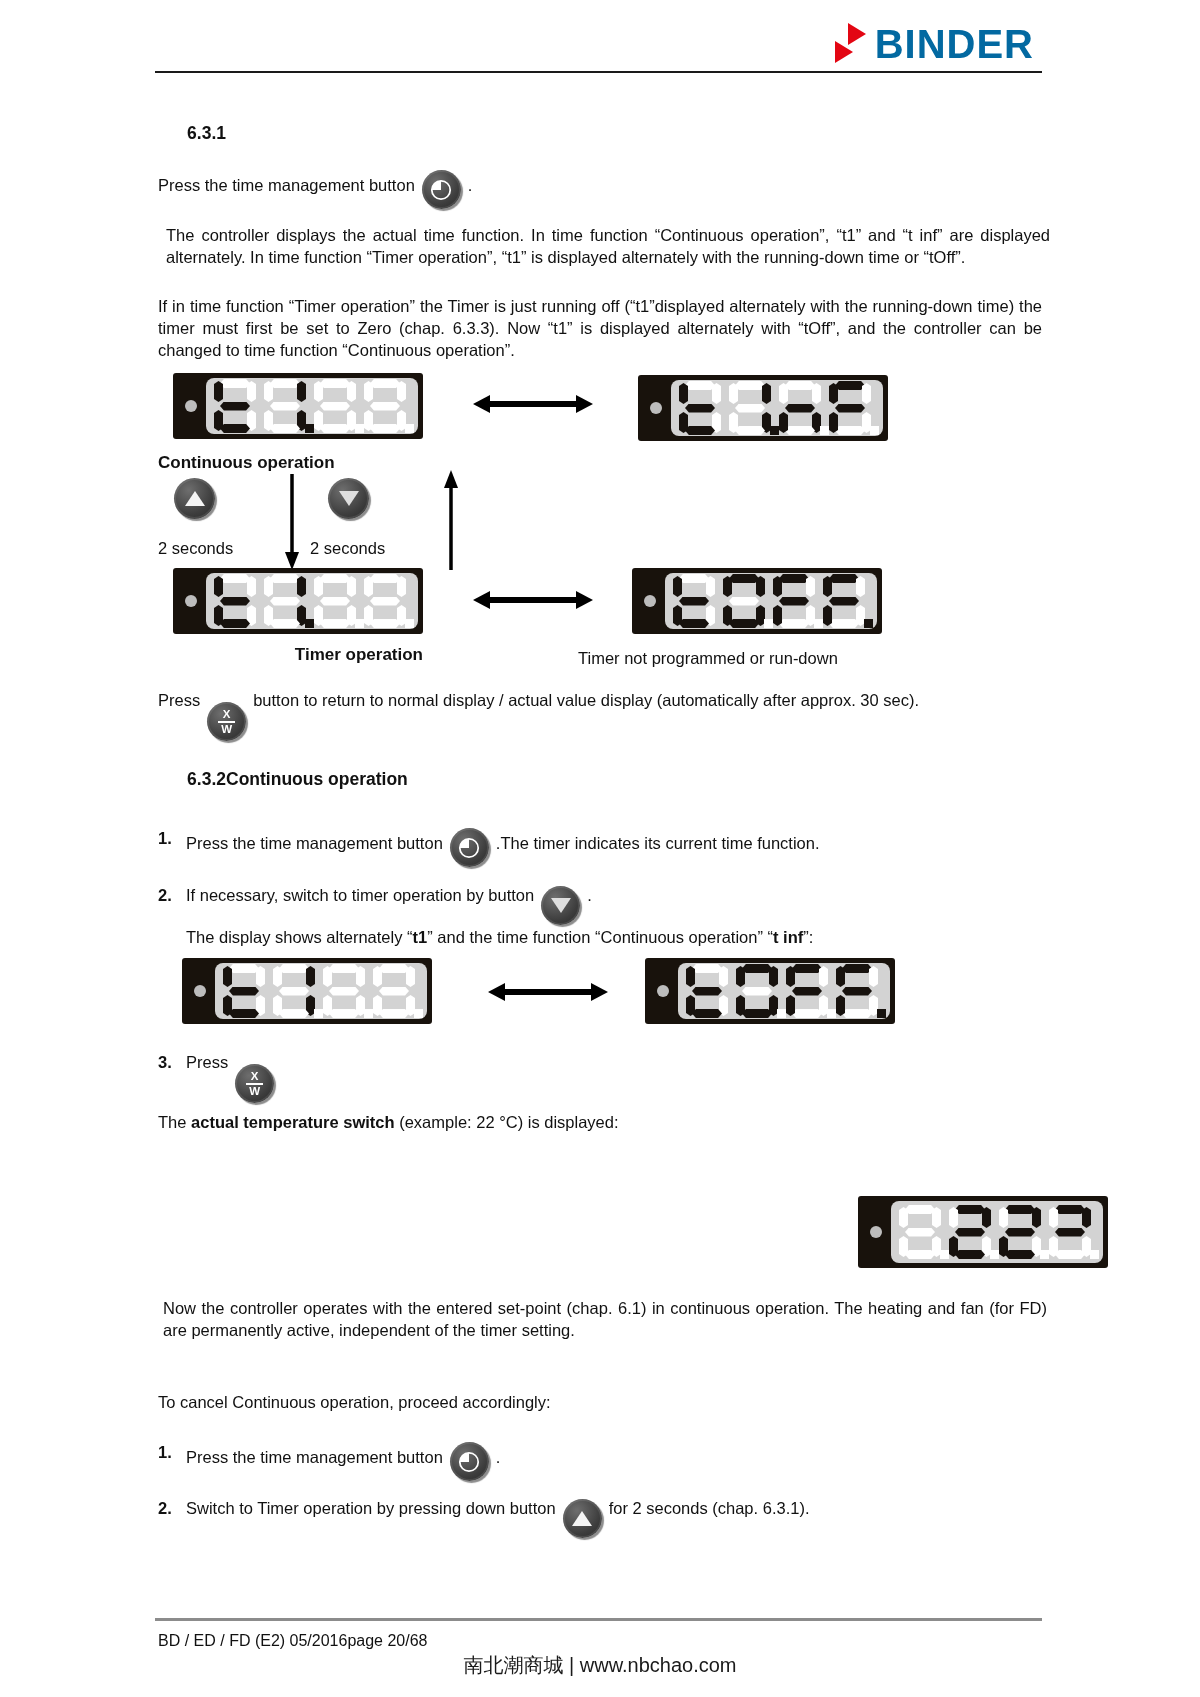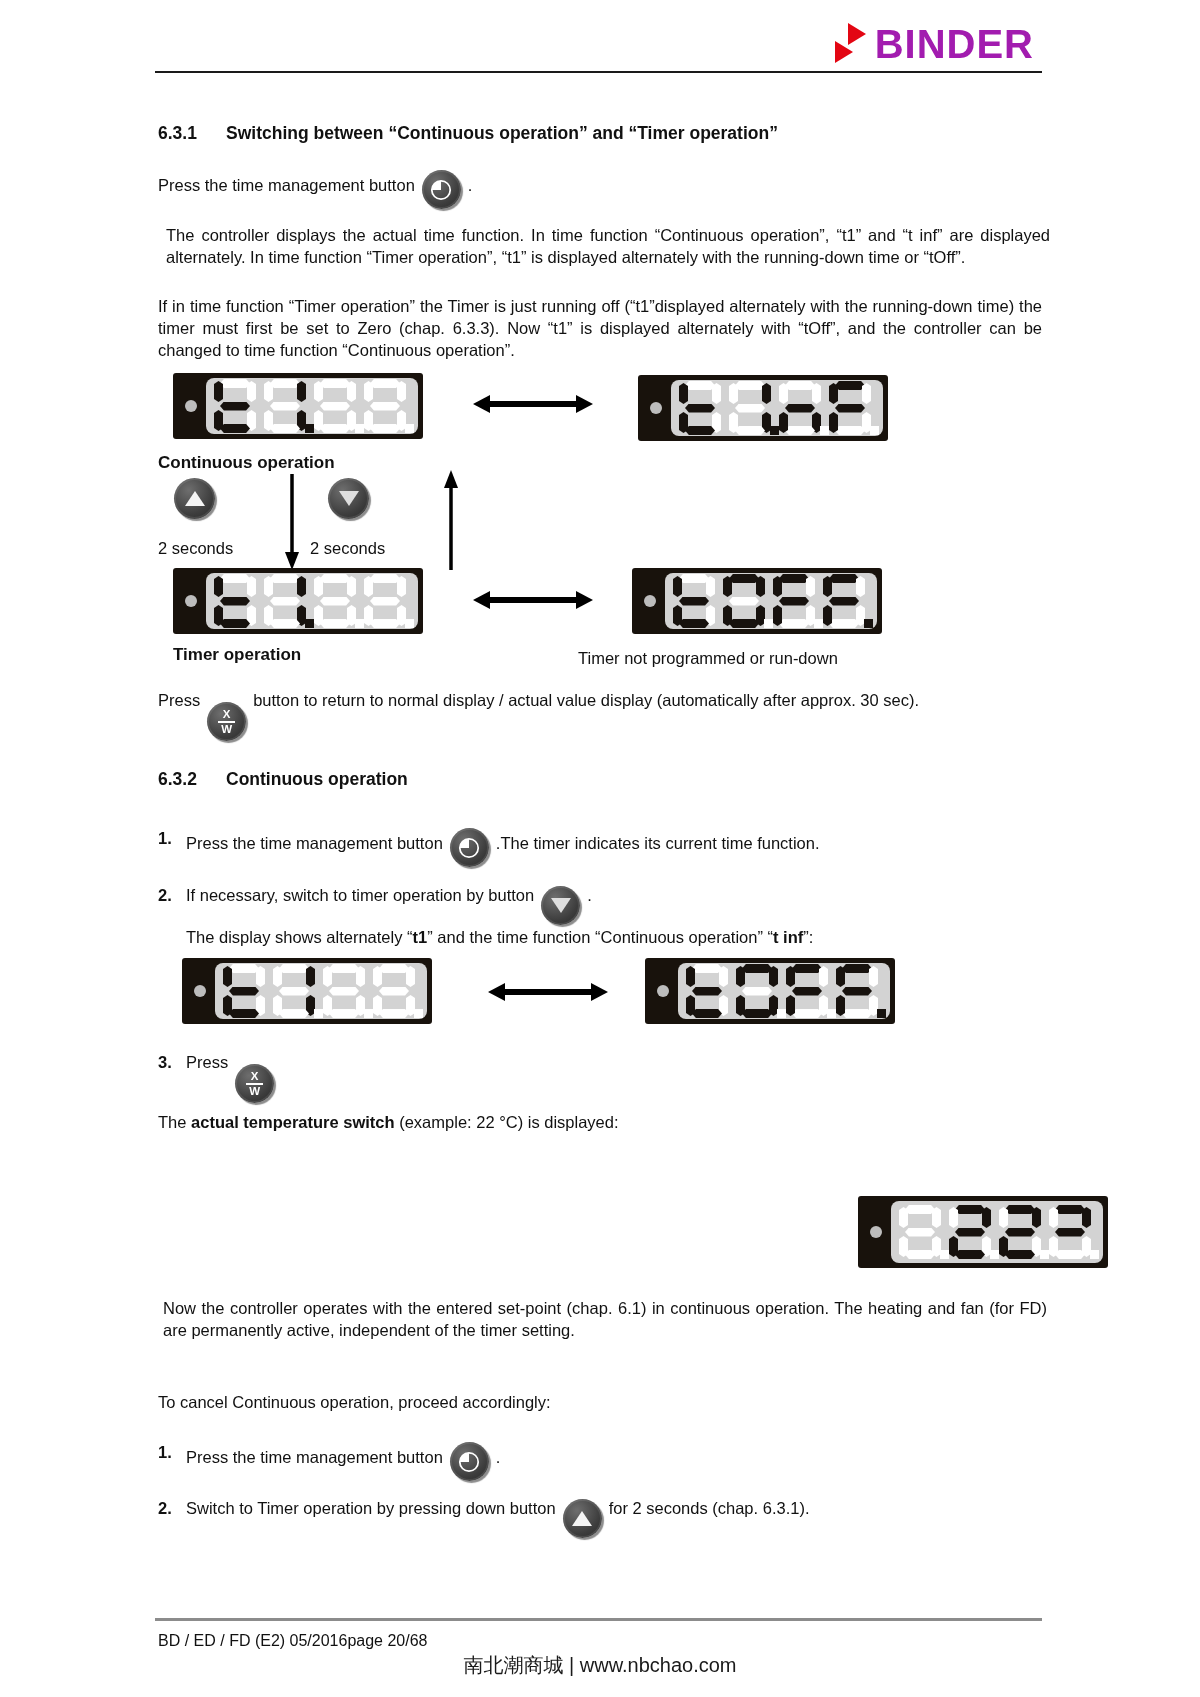--- a/index.html
+++ b/index.html
@@ -7,26 +7,26 @@
     width:1200px;height:1697px;position:relative;background:#ffffff;
     font-family:"Liberation Sans","DejaVu Sans",sans-serif;color:#111;
     font-size:16.5px;line-height:1.33;
   }
   .abs{position:absolute;}
   .justify{text-align:justify;}
   .bold{font-weight:bold;}
 
   
   .logo{top:22px;right:166px;display:flex;align-items:center;gap:6px;}
-  .logo-text{font-size:40px;font-weight:bold;letter-spacing:1px;color:#a21caf;line-height:1;}
+  .logo-text{font-size:40px;font-weight:bold;letter-spacing:1px;color:#0369a1;line-height:1;}
   .header-rule{top:71px;left:155px;width:887px;height:2px;background:#1a1a1a;}
 
   
   .sec-title{display:flex;font-weight:bold;font-size:17.5px;}
-  .sec-title .num{width:68px;}
+  .sec-title .num{width:68px;text-align:right;}
 
   
   .btn{
     display:inline-flex;align-items:center;justify-content:center;
     border-radius:50%;
     background:radial-gradient(circle at 36% 30%, #6e6e6e, #3d3d3d 62%, #262626 100%);
     box-shadow:2px 2px 1px rgba(0,0,0,.45), inset 0 0 0 2px rgba(255,255,255,.10);
   }
   .btn-40{width:41px;height:41px;}
   .btn-38{width:39px;height:39px;}
@@ -71,21 +71,20 @@
   <svg width="36" height="44" viewBox="0 0 36 44">
     <polygon points="15,1 33,12 15,23" fill="#e30613"></polygon>
     <polygon points="2,19 20,30 2,41" fill="#e30613"></polygon>
   </svg>
   <span class="logo-text">BINDER</span>
 </div>
 <div class="abs header-rule"></div>
 
 <div class="abs sec-title" style="top:122px;left:158px;width:884px;">
   <span class="num">6.3.1</span>
-  <span>Switching between “Continuous operation” and “Timer operation”</span>
 </div>
 
 <div class="abs" style="top:170px;left:158px;width:884px;">
   <span>Press the time management button</span><span class="btn btn-38 inline-btn">
       <svg viewBox="0 0 24 24" width="26" height="26">
         <circle cx="12" cy="12" r="8.5" fill="none" stroke="#ffffff" stroke-width="1.6"></circle>
         <path d="M12 12 V3.5 A8.5 8.5 0 0 0 3.5 12 Z" fill="#ffffff"></path>
       </svg>
     </span><span>.</span>
 </div>
@@ -302,21 +301,21 @@
           <div class="seg seg-c"></div>
           <div class="seg seg-d"></div>
           <div class="seg seg-e on"></div>
           <div class="seg seg-f on"></div>
           <div class="seg seg-g on"></div>
           <div class="dp on"></div>
         </div>
       </div>
   </div>
 
-  <div class="abs bold" style="left:15px;top:274px;width:250px;text-align:left;font-size:17px;">Timer operation</div>
+  <div class="abs bold" style="left:15px;top:274px;width:250px;text-align:right;font-size:17px;">Timer operation</div>
   <div class="abs" style="left:420px;top:278px;">Timer not programmed or run-down</div>
 </div>
 
 <div class="abs" style="top:690px;left:158px;width:884px;">
   <span>Press</span><span class="btn btn-38 inline-btn">
       <span class="xw">
         <span>X</span>
         <span class="bar"></span>
         <span>W</span>
       </span>

